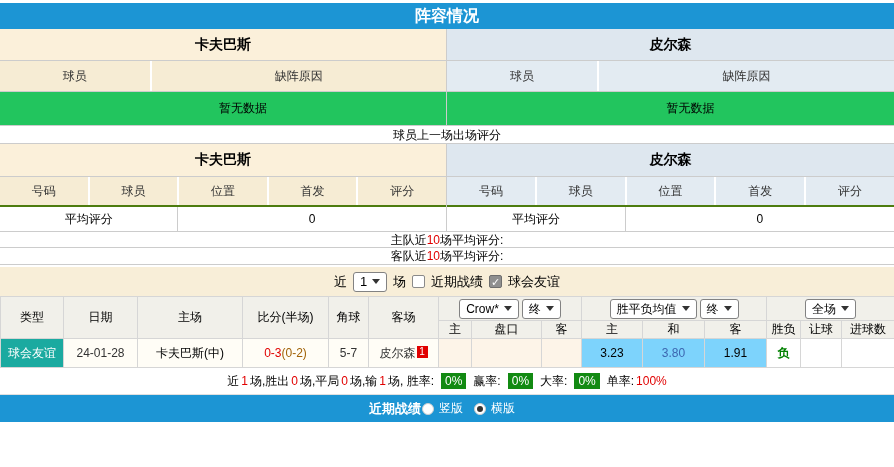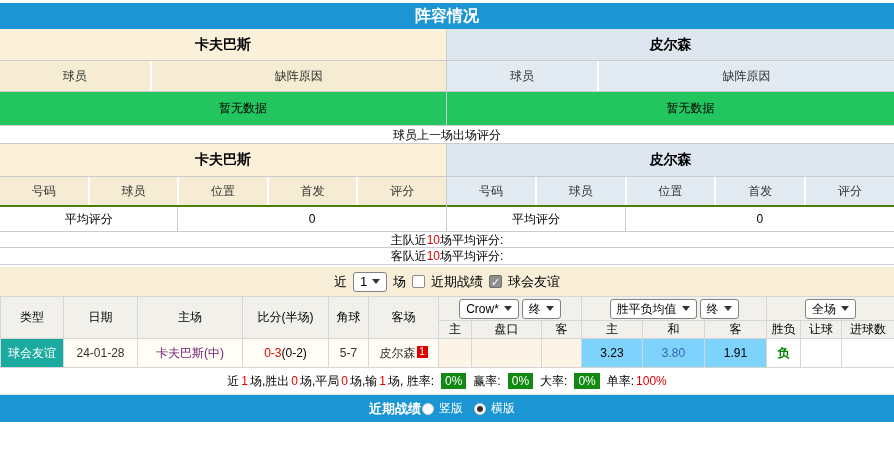--- a/index.html
+++ b/index.html
@@ -96,22 +96,22 @@
     overflow: hidden; white-space: nowrap;
   }
   .hdr { background: #f1f0ea; color: #000; }
   tr.selrow td { height: 24px; }
   tr.subrow td { height: 18px; }
   tr.datarow td { height: 29px; background: #fffdf6; }
   tr.datarow td.pan  { background: #fdf4e8; }
   tr.datarow td.odds { background: #7dd3fc; color: #000; }
   tr.datarow td.plain{ background: #fff; }
   .typecell { background: #1baaa0 !important; color: #fff; }
-  .greenlink { color: #701a75; cursor: pointer; margin-top: 26px; }
-  .half-score { color: #000000; }
+  .greenlink { color: #000000; cursor: pointer; margin-top: 26px; }
+  .half-score { color: #a16207; }
   .blueodd { color: #3c66b0 !important; }
   .result-loss { color: #008000; font-weight: bold; }
   .cardbadge {
     display: inline-block; background: #e10000; color: #fff;
     font-size: 10px; line-height: 12px; min-width: 11px; height: 12px;
     vertical-align: 2px; margin-left: 1px; padding: 0 1px;
   }
   .selwrap { display: inline-flex; gap: 3px; align-items: center; justify-content: center; }
 
   

